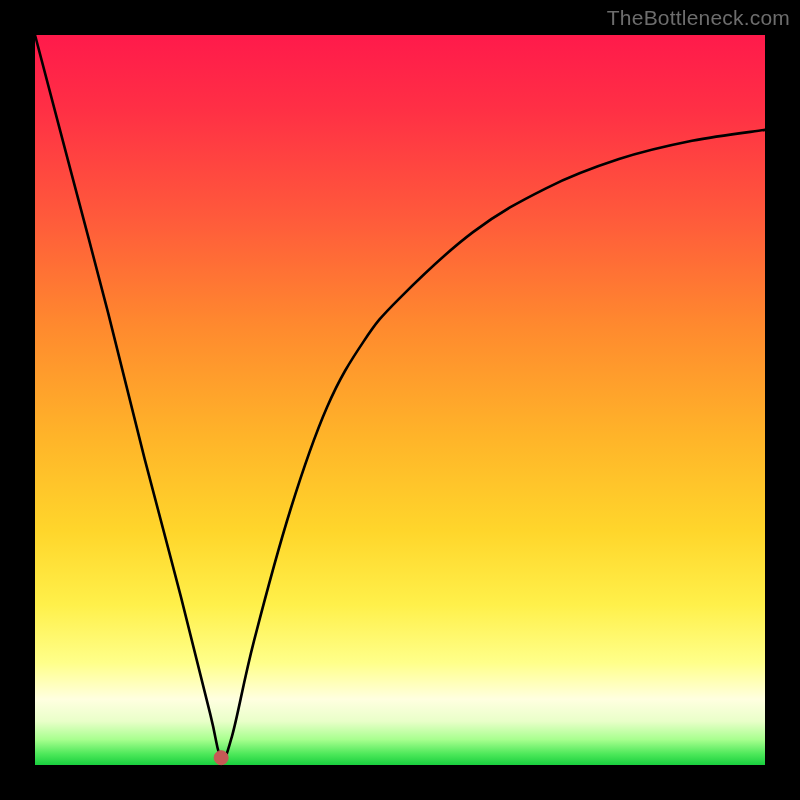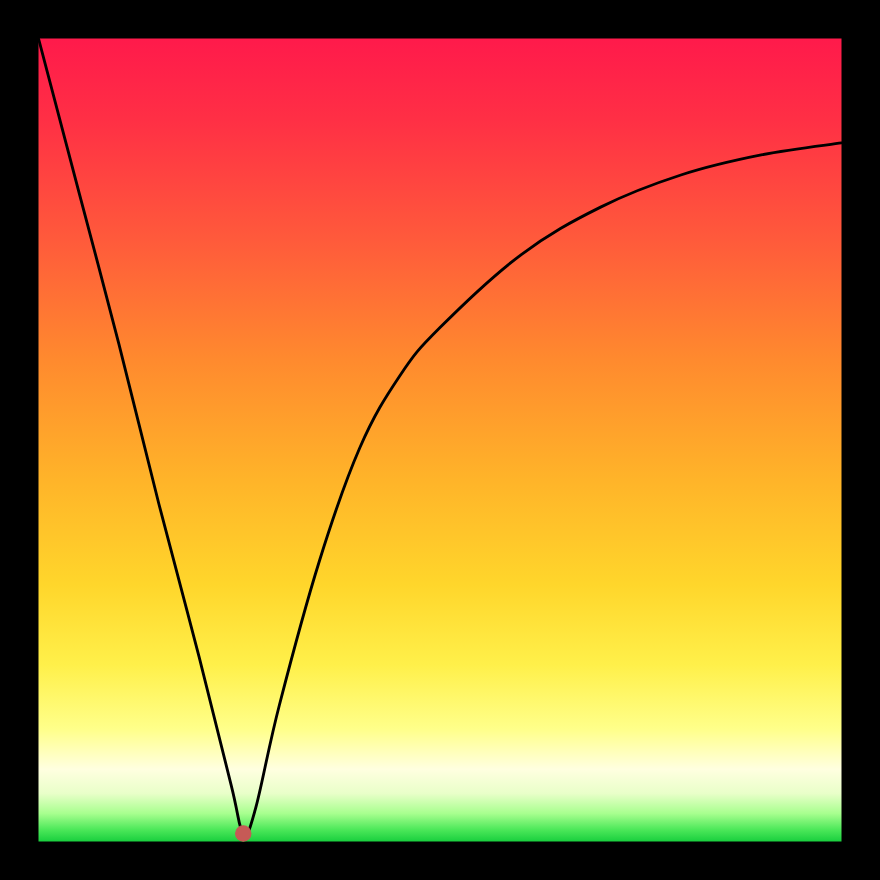--- a/index.html
+++ b/index.html
@@ -57,20 +57,21 @@
     letter-spacing: 0.2px;
     font-weight: 400;
     user-select: none;
   }
 </style>
 </head>
 <body>
 
 <div class="frame">
 
+  <div class="watermark">TheBottleneck.com</div>
 
   <div class="plot-area">
     <svg class="curve" viewBox="0 0 730 730" preserveAspectRatio="none">
       <path fill="none" stroke="#000" stroke-width="2.6" stroke-linejoin="round" stroke-linecap="round" d="M 0.00 0.00 C 6.57 24.97, 23.36 88.77, 36.50 138.70 C 49.64 188.63, 59.86 226.15, 73.00 277.40 C 86.14 328.65, 96.36 372.15, 109.50 423.40 C 122.64 474.65, 134.17 516.11, 146.00 562.10 C 157.83 608.09, 167.97 649.99, 175.20 678.90 C 182.43 707.81, 182.21 718.76, 186.15 722.70 C 190.09 726.64, 191.19 721.82, 197.10 700.80 C 203.01 679.78, 208.49 646.63, 219.00 605.90 C 229.51 565.17, 242.36 516.55, 255.50 474.50 C 268.64 432.45, 278.86 402.52, 292.00 372.30 C 305.14 342.08, 315.36 326.31, 328.50 306.60 C 341.64 286.89, 345.29 282.51, 365.00 262.80 C 384.71 243.09, 411.72 216.81, 438.00 197.10 C 464.28 177.39, 484.72 166.44, 511.00 153.30 C 537.28 140.16, 557.72 132.64, 584.00 124.10 C 610.28 115.56, 630.72 111.11, 657.00 105.85 C 683.28 100.59, 716.86 96.87, 730.00 94.90"></path>
       <circle fill="#c65a56" stroke="#c65a56" cx="186.15" cy="722.70" r="7"></circle>
     </svg>
   </div>
 
 </div>
 

